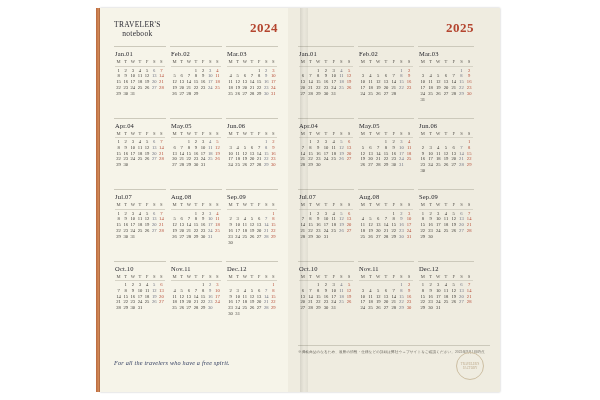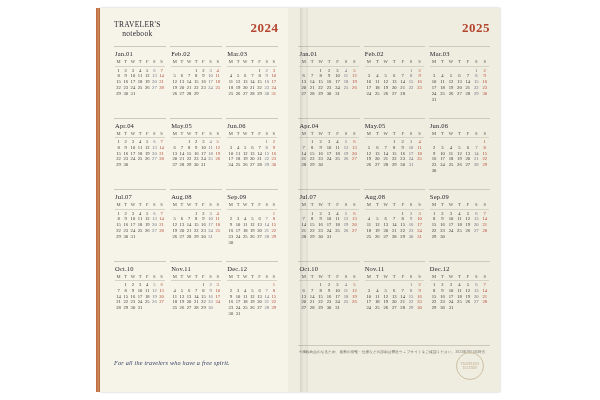--- a/index.html
+++ b/index.html
@@ -20,21 +20,21 @@
   .spine{
     position:absolute;left:96px;top:8px;width:5px;height:384px;
     background:linear-gradient(to right,#b8693f,#d58a57,#a85a33);
   }
   .leaf{
     position:relative;
     height:100%;
     box-sizing:border-box;
   }
   .leaf.left{width:200px;background:#f6f4e9;padding:12px 10px 0 14px;}
-  .leaf.right{width:225px;background:#efece0;padding:12px 10px 8px 10px;}
+  .leaf.right{width:225px;background:#efece0;padding:12px 26px 8px 10px;}
   .fold{
     position:absolute;left:200px;top:0;width:8px;height:100%;
     background:linear-gradient(to right,rgba(0,0,0,.10),rgba(0,0,0,0.02),rgba(0,0,0,0.06));
     pointer-events:none;
   }
   .brandwrap{display:flex;align-items:flex-start;justify-content:space-between;height:26px;}
   .brand{
     font-family:"Liberation Serif", serif;
     font-size:7.5px;line-height:9px;color:#2b2b33;letter-spacing:.3px;
   }

